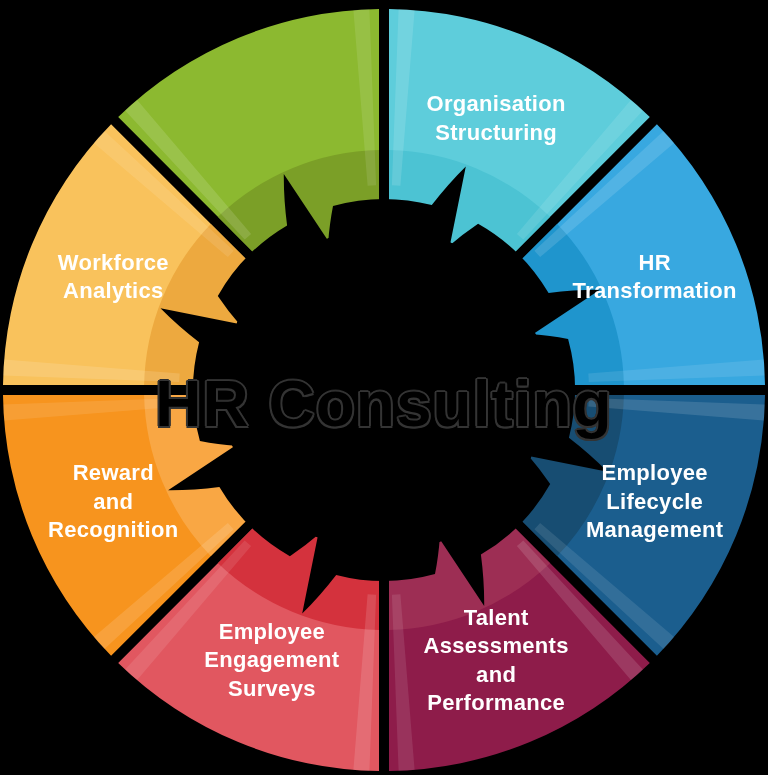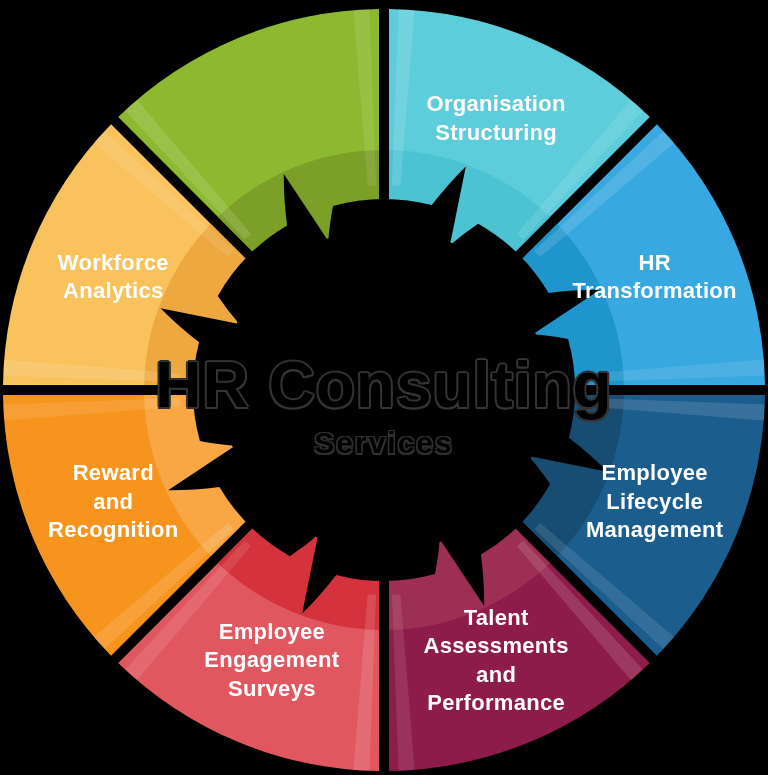--- a/index.html
+++ b/index.html
@@ -125,16 +125,15 @@
 Engagement
 Surveys</div>
   <div class="seg-label" id="lbl-5" style="left: 113.303px; top: 502.126px;">Reward
 and
 Recognition</div>
   <div class="seg-label" id="lbl-6" style="left: 113.303px; top: 277.874px;">Workforce
 Analytics</div>
 
   <div class="center-block">
     <div class="center-title">HR Consulting</div>
-    <div class="center-subtitle">Services</div>
   </div>
 
 </div>
 
 </body></html>

